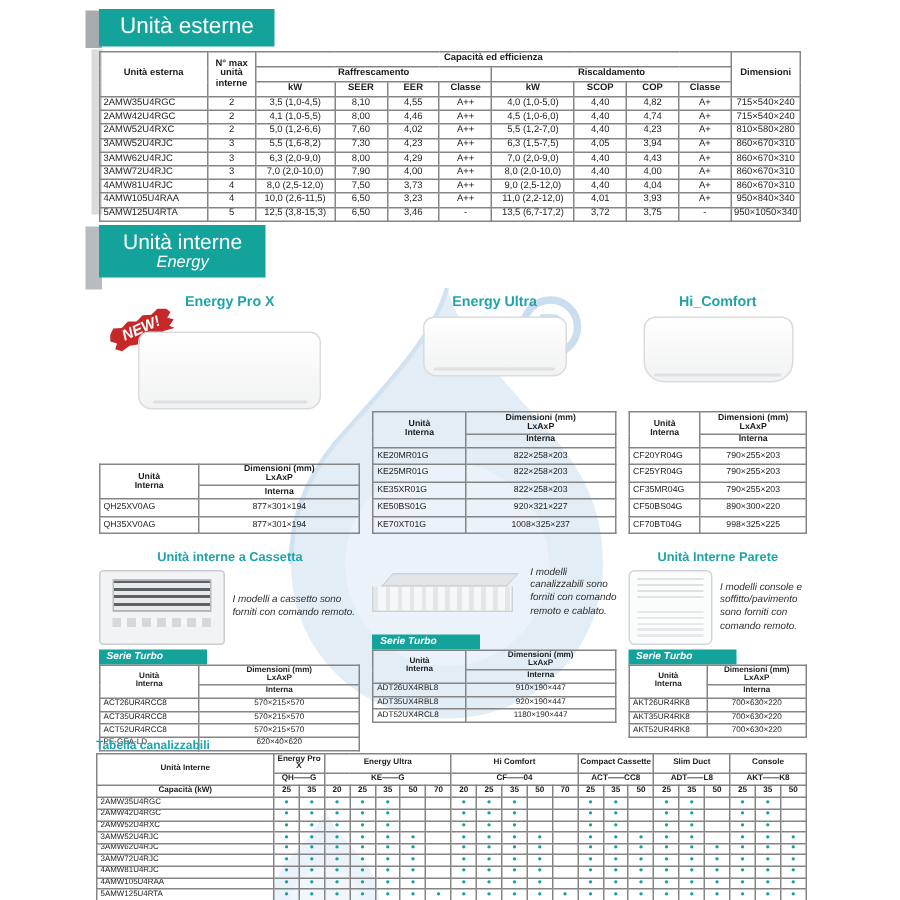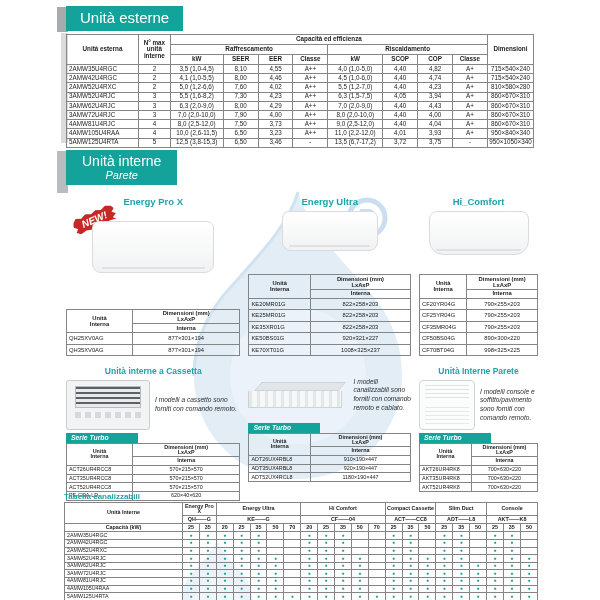--- a/index.html
+++ b/index.html
@@ -274,21 +274,21 @@
             <td>-</td>
             <td>950×1050×340</td>
           </tr>
         </tbody>
     </table>
   </div>
 
   <div id="sec-int" class="layer">
     <div class="teal-box2">
       <span class="l1">Unità interne</span>
-      <span class="l2">Parete</span>
+      <span class="l2">Energy</span>
     </div>
   </div>
 
   <div id="wall-row" class="layer">
     <div class="wall-col c0">
       <div class="wall-title">Energy Pro X</div>
       <div class="img-zone">
         <div class="badge-new">NEW!</div>
         <div class="acunit u0"></div>
       </div>

